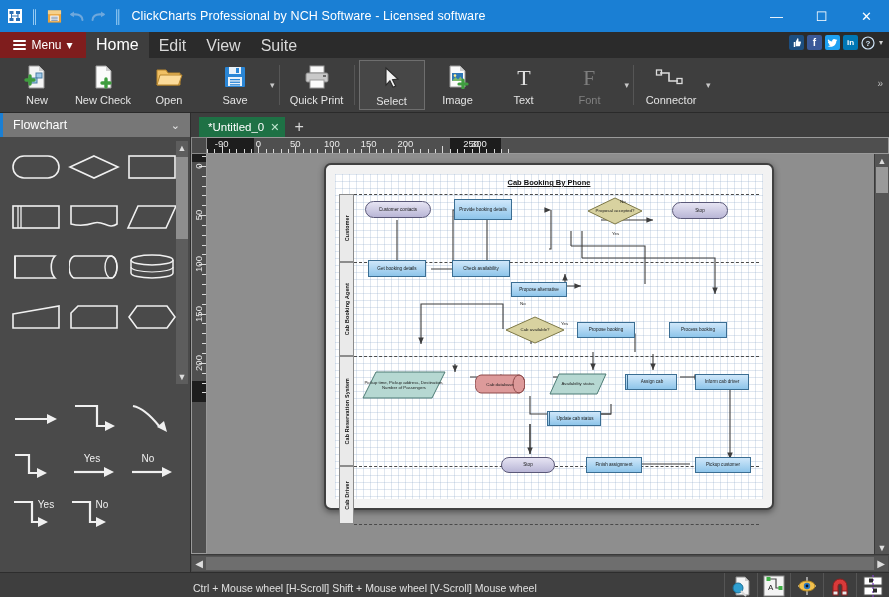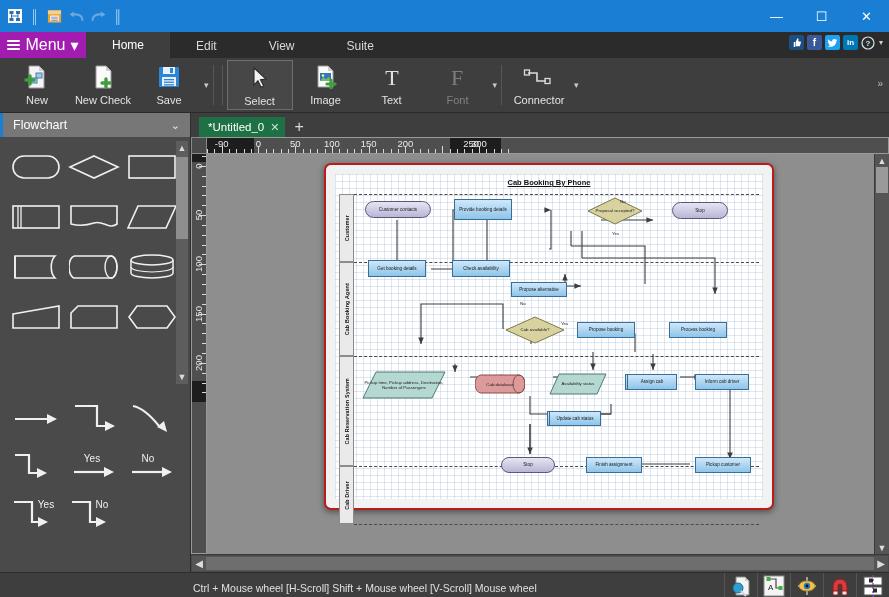--- a/index.html
+++ b/index.html
@@ -15,25 +15,25 @@
   .titlebar{height:32px;background:#1a7fd4;display:flex;align-items:center;position:relative;}
   .tb-icons{display:flex;align-items:center;padding-left:5px;gap:2px;}
   .tb-ico{width:20px;height:20px;display:flex;align-items:center;justify-content:center;}
   .tb-sep{color:#9fd0f5;font-size:13px;padding:0 3px;}
   .title-text{color:#ffffff;font-size:12.5px;margin-left:6px;letter-spacing:.1px;}
   .win-btns{position:absolute;right:0;top:0;height:32px;display:flex;}
   .win-btn{width:45px;height:32px;display:flex;align-items:center;justify-content:center;color:#fff;font-size:13px;}
 
   
   .menubar{height:26px;background:#2b2b2b;display:flex;align-items:flex-end;position:relative;}
-  .menu-btn{width:86px;height:26px;background:#a21caf;color:#fff;display:flex;align-items:center;
-            justify-content:center;font-size:16px;gap:5px;}
+  .menu-btn{width:86px;height:26px;background:#7f1d1d;color:#fff;display:flex;align-items:center;
+            justify-content:center;font-size:12px;gap:5px;}
   .hamb{display:inline-block;width:13px;}
   .hamb i{display:block;height:2px;background:#fff;margin:2px 0;border-radius:1px;}
-  .mtab{height:24px;padding:0 26px;display:flex;align-items:center;color:#d9d9d9;font-size:12px;}
+  .mtab{height:24px;padding:0 10px;display:flex;align-items:center;color:#d9d9d9;font-size:16px;}
   .mtab.active{background:#3e3e3e;color:#ffffff;height:26px;}
   .social{position:absolute;right:6px;top:3px;display:flex;align-items:center;gap:3px;}
   .sico{width:15px;height:15px;border-radius:2px;display:flex;align-items:center;justify-content:center;
         font-size:10px;color:#fff;font-weight:bold;}
   .s-thumb{background:#1c4e80;}
   .s-fb{background:#3b5998;}
   .s-tw{background:#1da1f2;}
   .s-li{background:#0077b5;font-size:8px;}
   .s-help{background:transparent;color:#cfe4f7;font-size:13px;}
   .s-caret{color:#cfcfcf;font-size:8px;}
@@ -105,21 +105,21 @@
   .hscrollrow{height:17px;display:flex;background:#4a4a4a;border-top:1px solid #3a3a3a;}
   .hscroll{flex:1;background:#555;position:relative;margin:1px;}
   .hscroll .thumb{position:absolute;left:14px;right:14px;top:1px;bottom:1px;background:#6e6e6e;}
   .hscroll .ar{position:absolute;top:0;bottom:0;width:14px;color:#ddd;font-size:10px;
                display:flex;align-items:center;justify-content:center;}
   .hscroll .ar.l{left:0;}
   .hscroll .ar.r{right:0;}
 
   
   .page{position:absolute;left:117px;top:9px;width:446px;height:343px;background:#f2f2f2;
-        border:2px solid #b91c1c;border-radius:7px;box-shadow:0 2px 6px rgba(0,0,0,.45);}
+        border:2px solid #404040;border-radius:7px;box-shadow:0 2px 6px rgba(0,0,0,.45);}
   .diagram{position:absolute;left:9px;top:9px;right:9px;bottom:9px;background:#ffffff;
            background-image:
              linear-gradient(to right, rgba(150,175,205,.30) 1px, transparent 1px),
              linear-gradient(to bottom, rgba(150,175,205,.30) 1px, transparent 1px);
            background-size:7px 7px;}
   .dtitle{position:absolute;left:0;right:0;top:4px;text-align:center;font-size:7.5px;color:#111;
           font-weight:bold;text-decoration:underline;}
   .lane-col{position:absolute;left:4px;top:20px;width:15px;bottom:6px;}
   .lane{position:absolute;left:0;width:15px;background:#eaeaea;border:1px solid #8c8c8c;
         box-sizing:border-box;display:flex;align-items:center;justify-content:center;}
@@ -187,20 +187,21 @@
           </svg>
       </span>
       <span class="tb-ico">
         <svg width="17" height="15" viewBox="0 0 20 16">
             <path d="M3 12c0-4 3.5-6.5 8-6.5h5" stroke="#6fa8dc" stroke-width="2.4" fill="none" stroke-linecap="round"></path>
             <path d="M13 2l4.8 3.5L13 9z" fill="#6fa8dc"></path>
           </svg>
       </span>
       <span class="tb-sep">║</span>
     </div>
+    <div class="title-text">ClickCharts Professional by NCH Software - Licensed software</div>
     <div class="win-btns">
       <div class="win-btn">—</div>
       <div class="win-btn">☐</div>
       <div class="win-btn close">✕</div>
     </div>
   </div>
 
   <div class="menubar">
     <div class="menu-btn">
       <span class="hamb">
@@ -258,20 +259,29 @@
       <span class="rb-ico">
         <svg width="26" height="26" viewBox="0 0 26 26">
             <path d="M6 2h10l5 5v17H6z" fill="#fbfbfb" stroke="#9a9a9a"></path>
             <path d="M16 2v5h5z" fill="#cfcfcf"></path>
             <path d="M12 19h8M16 15v8" stroke="#3f9d3f" stroke-width="3.4" stroke-linecap="round"></path>
           </svg>
       </span>
       <span class="lbl">New Check</span>
     </div>
 
+    <div class="rb">
+      <span class="rb-ico">
+        <svg width="28" height="24" viewBox="0 0 28 24">
+            <path d="M2 5h9l2 3h12v12H2z" fill="#f0c064" stroke="#b8862c"></path>
+            <path d="M5 10h22l-3.5 10H2z" fill="#fbdb9a" stroke="#b8862c"></path>
+          </svg>
+      </span>
+      <span class="lbl">Open</span>
+    </div>
 
     <div class="rb-wrap">
       <div class="rb">
         <span class="rb-ico">
           <svg width="24" height="24" viewBox="0 0 24 24">
               <rect x="2" y="2" width="20" height="20" rx="1" fill="#2a86d6"></rect>
               <rect x="6" y="2" width="12" height="7" fill="#e9f2fa"></rect>
               <rect x="13" y="3" width="3" height="5" fill="#2a86d6"></rect>
               <rect x="5" y="12" width="14" height="9" fill="#e9f2fa"></rect>
               <rect x="7" y="14" width="10" height="1.3" fill="#2a86d6"></rect>
@@ -279,20 +289,31 @@
               <rect x="7" y="19.2" width="10" height="1.3" fill="#2a86d6"></rect>
             </svg>
         </span>
         <span class="lbl">Save</span>
       </div>
       <span class="caret-sm">▾</span>
     </div>
 
     <div class="rgroup-sep"></div>
 
+    <div class="rb">
+      <span class="rb-ico">
+        <svg width="26" height="24" viewBox="0 0 26 24">
+            <rect x="6" y="1" width="14" height="7" fill="#fafafa" stroke="#9a9a9a"></rect>
+            <rect x="2" y="8" width="22" height="9" rx="1.5" fill="#c9c9c9" stroke="#8a8a8a"></rect>
+            <rect x="6" y="15" width="14" height="8" fill="#fafafa" stroke="#9a9a9a"></rect>
+            <rect x="19" y="10" width="3" height="2" fill="#6a6a6a"></rect>
+          </svg>
+      </span>
+      <span class="lbl">Quick Print</span>
+    </div>
 
 
     <div class="rgroup-sep"></div>
 
     <div class="rb sel">
       <span class="rb-ico">
         <svg width="22" height="24" viewBox="0 0 22 24">
             <path d="M5 2l12 11-5.5.6 3.2 6.4-2.6 1.3-3.2-6.5L5 19z" fill="#f2f2f2" stroke="#2a2a2a" stroke-width="1.1"></path>
           </svg>
       </span>

